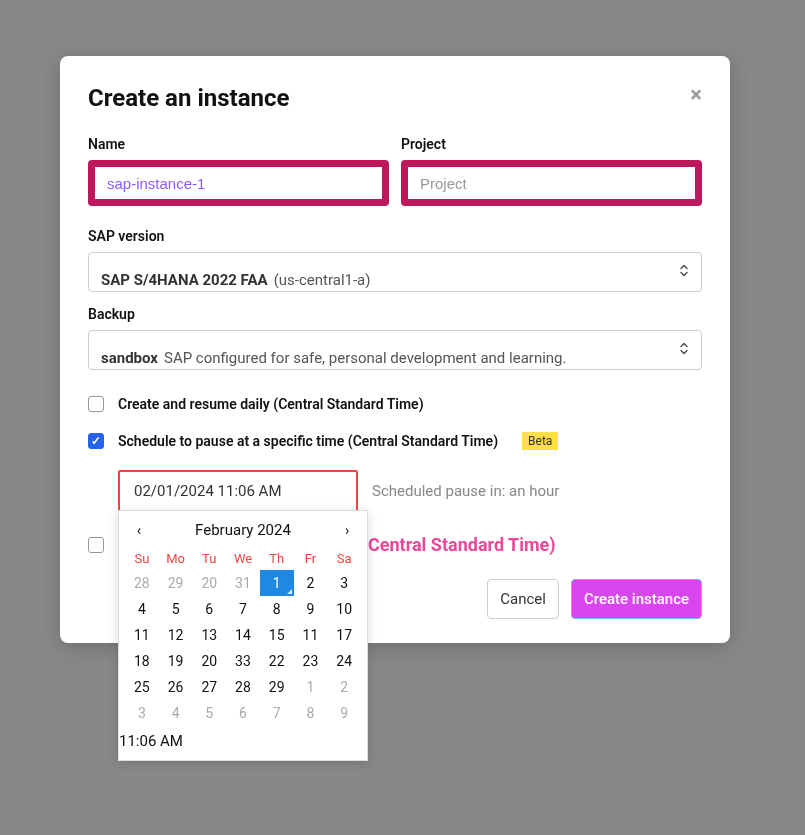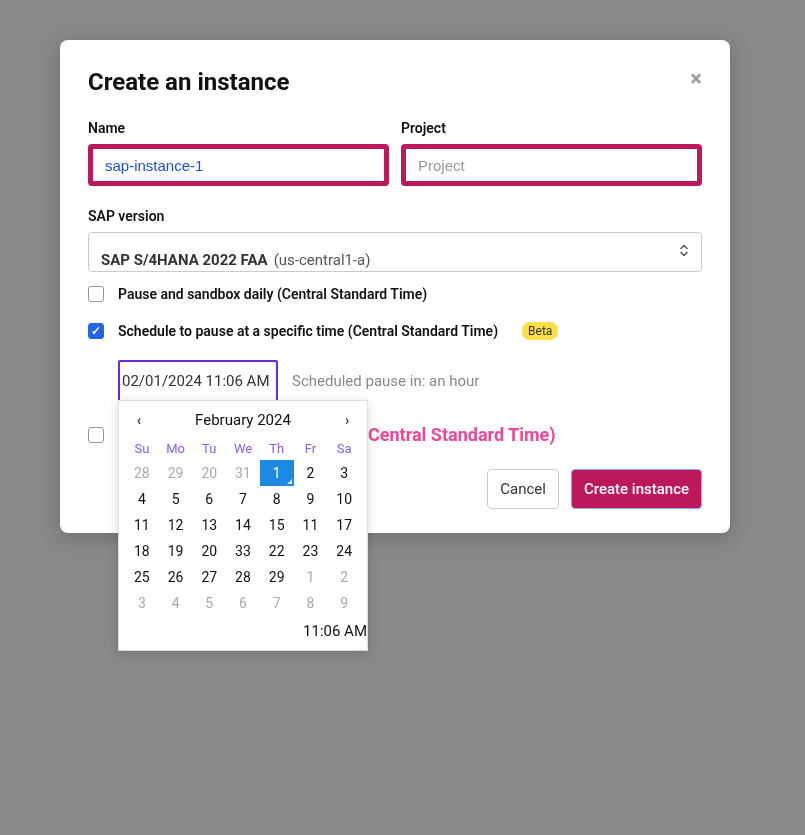--- a/index.html
+++ b/index.html
@@ -5,21 +5,21 @@
     * { box-sizing: border-box; margin: 0; padding: 0; }
     body {
       font-family: -apple-system, BlinkMacSystemFont, "Segoe UI", Roboto, sans-serif;
       background: #888;
       width: 805px;
       height: 835px;
       position: relative;
     }
     .modal {
       position: absolute;
-      top: 40px;
+      top: 56px;
       left: 60px;
       width: 670px;
       background: #fff;
       border-radius: 8px;
       padding: 28px 28px 24px 28px;
       box-shadow: 0 4px 20px rgba(0,0,0,0.2);
     }
     .modal-header {
       display: flex;
       justify-content: space-between;
@@ -52,23 +52,23 @@
     .form-label {
       font-size: 14px;
       font-weight: 600;
       color: #111;
       margin-bottom: 8px;
     }
     .text-input {
       height: 40px;
       padding: 16px 12px;
       font-size: 15px;
-      border: 5px solid #be185d;
+      border: 7px solid #be185d;
       border-radius: 4px;
-      color: #1d4ed8;
+      color: #8b5cf6;
     }
     .text-input::placeholder { color: #999; }
     .select-box {
       height: 40px;
       padding: 16px 34px 0 12px;
       font-size: 15px;
       border: 1px solid #ccc;
       border-radius: 4px;
       display: flex;
       align-items: center;
@@ -113,37 +113,37 @@
     .checkbox-label {
       font-size: 14px;
       font-weight: 600;
       color: #111;
     }
     .beta-badge {
       background: #fde047;
       color: #333;
       font-size: 12px;
       padding: 2px 6px;
-      border-radius: 8px;
+      border-radius: 0;
       margin-left: 10px;
     }
     .datetime-container {
       display: flex;
       align-items: center;
       gap: 14px;
       margin-left: 30px;
       margin-bottom: 22px;
       position: relative;
     }
     .datetime-input {
-      width: 160px;
+      width: 240px;
       height: 42px;
-      border: 2px solid #6d28d9;
+      border: 2px solid #ef4444;
       border-radius: 2px;
-      padding: 0 2px;
+      padding: 0 14px;
       font-size: 15px;
       color: #333;
       display: flex;
       align-items: center;
     }
     .datetime-hint {
       font-size: 15px;
       color: #888;
     }
     .calendar {
@@ -176,21 +176,21 @@
       color: #111;
     }
     .calendar-grid {
       display: grid;
       grid-template-columns: repeat(7, 1fr);
       text-align: center;
       padding: 0 6px;
     }
     .calendar-dow {
       font-size: 13px;
-      color: #8b5cf6;
+      color: #ef4444;
       padding: 4px 0;
     }
     .calendar-day {
       font-size: 14px;
       padding: 5px 0;
       cursor: pointer;
       color: #111;
       border-radius: 0;
       text-align: center;
     }
@@ -203,21 +203,21 @@
     .calendar-day.selected::after {
       content: "";
       position: absolute;
       right: 2px;
       bottom: 2px;
       width: 0; height: 0;
       border-left: 5px solid transparent;
       border-bottom: 5px solid rgba(255,255,255,0.8);
     }
     .calendar-time {
-      text-align: right;
+      text-align: left;
       font-size: 15px;
       color: #111;
       padding: 6px 0 2px 0;
     }
     .extra-checkbox-row {
       display: flex;
       align-items: center;
       gap: 14px;
       margin-bottom: 24px;
     }
@@ -241,21 +241,21 @@
       display: flex;
       align-items: center;
       justify-content: center;
     }
     .btn-secondary {
       background: #fff;
       border: 1px solid #ccc;
       color: #333;
     }
     .btn-primary {
-      background: #be185d;
+      background: #d946ef;
       border: 1px solid #7db3f0;
       color: #fff;
       font-weight: 500;
     }
   </style>
 </head>
 <body>
 
 <div class="modal">
   <div class="modal-header">
@@ -280,24 +280,36 @@
       <span class="bold">SAP S/4HANA 2022 FAA</span>
       <span class="light">(us-central1-a)</span>
       <span class="select-chevron">
         <svg width="10" height="14" viewBox="0 0 10 14">
             <path d="M2 5 L5 2 L8 5 M2 9 L5 12 L8 9" stroke="#555" stroke-width="1.5" fill="none" stroke-linecap="round" stroke-linejoin="round"></path>
           </svg>
       </span>
     </div>
   </div>
 
+  <div class="form-group full" style="margin-bottom:26px">
+    <label class="form-label">Backup</label>
+    <div class="select-box">
+      <span class="bold">sandbox</span>
+      <span class="light">SAP configured for safe, personal development and learning.</span>
+      <span class="select-chevron">
+        <svg width="10" height="14" viewBox="0 0 10 14">
+            <path d="M2 5 L5 2 L8 5 M2 9 L5 12 L8 9" stroke="#555" stroke-width="1.5" fill="none" stroke-linecap="round" stroke-linejoin="round"></path>
+          </svg>
+      </span>
+    </div>
+  </div>
 
   <div class="checkbox-row">
     <div class="checkbox"></div>
-    <span class="checkbox-label">Pause and sandbox daily (Central Standard Time)</span>
+    <span class="checkbox-label">Create and resume daily (Central Standard Time)</span>
   </div>
 
   <div class="checkbox-row">
     <div class="checkbox checked">✓</div>
     <span class="checkbox-label">Schedule to pause at a specific time (Central Standard Time)</span>
     <span class="beta-badge">Beta</span>
   </div>
 
   <div class="datetime-container">
     <div class="datetime-input">02/01/2024 11:06 AM</div>

